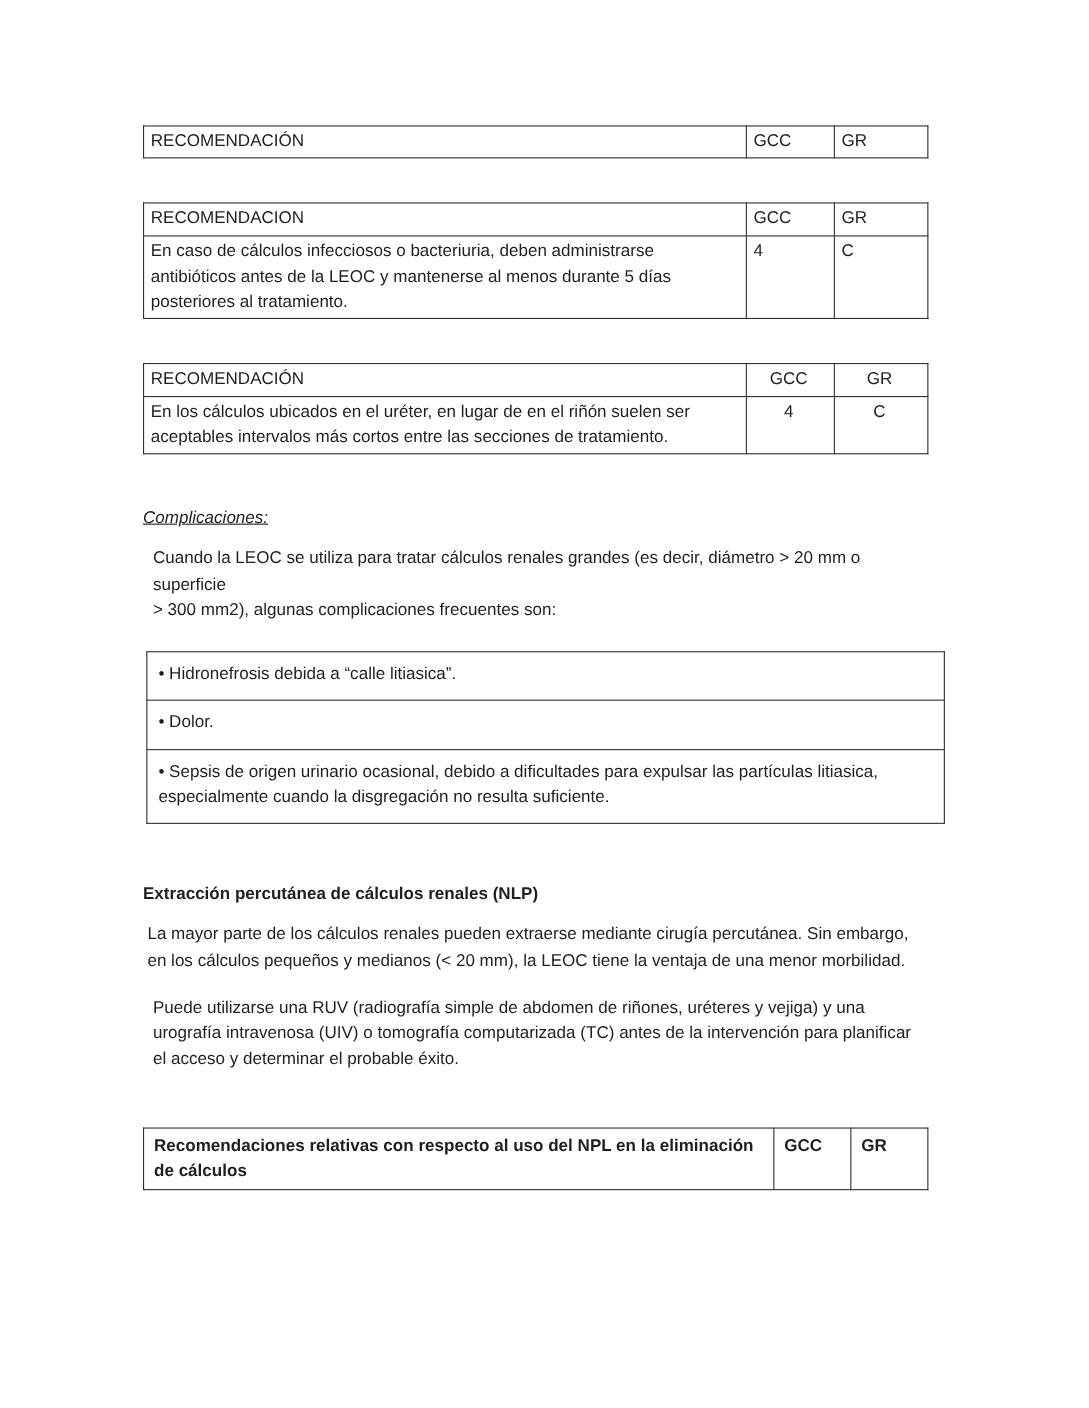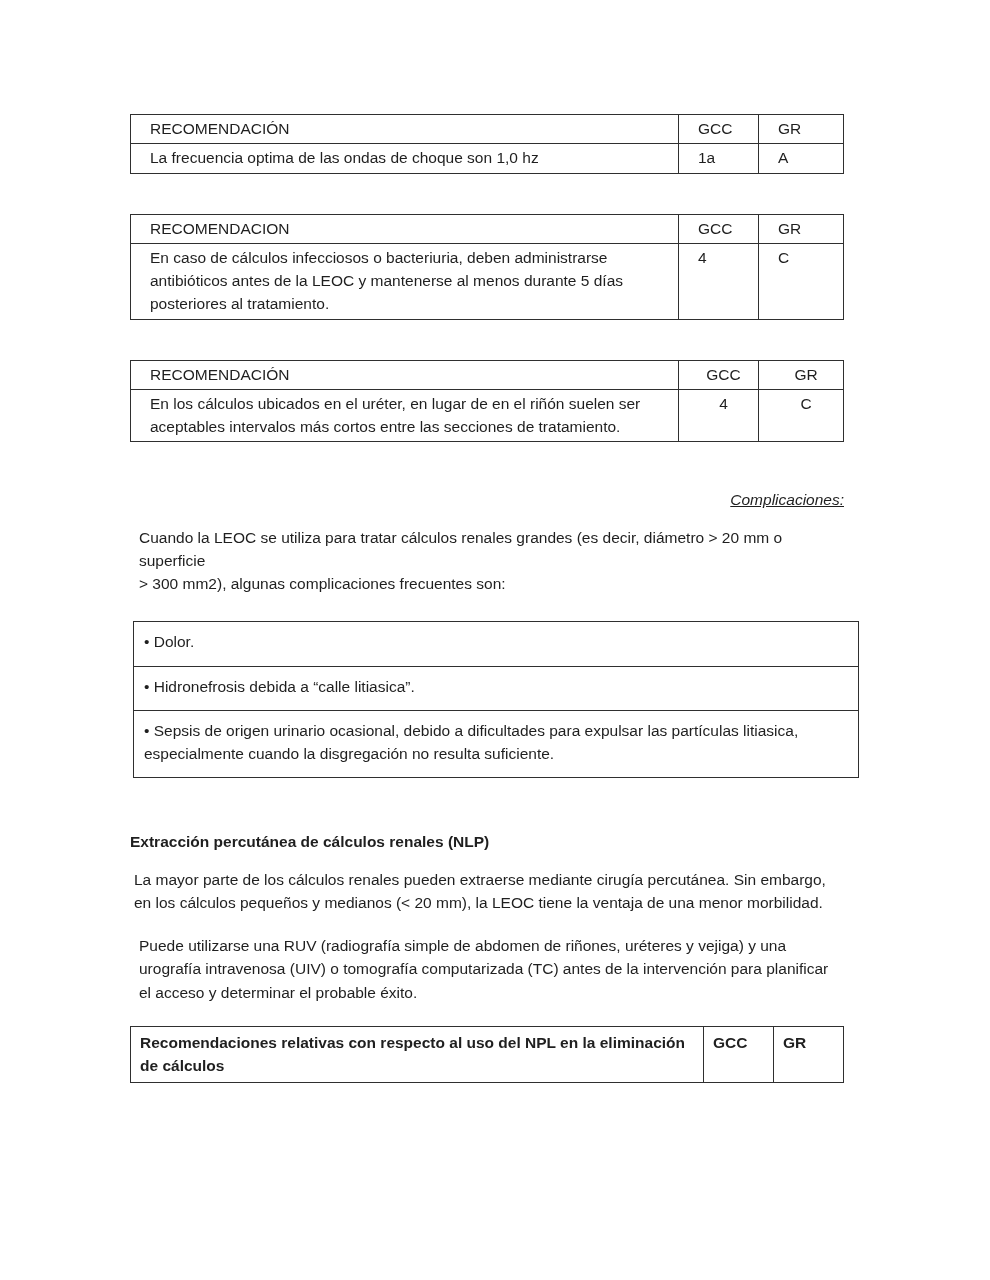--- a/index.html
+++ b/index.html
@@ -18,32 +18,32 @@
       padding-top: 114px;
       box-sizing: border-box;
     }
     table {
       border-collapse: collapse;
       width: 100%;
       table-layout: fixed;
     }
     td {
       border: 1px solid #2f2f2f;
-      padding: 2px 9px 3px 19px;
+      padding: 2px 9px 3px 6px;
       vertical-align: top;
       text-align: left;
     }
     .rec-table { margin-bottom: 0; }
     .gap-40 { margin-top: 40px; }
     .col-main { width: 548px; }
     .col-gcc  { width: 80px; }
     .col-gr   { width: 85px; }
     .center-cell { text-align: center; }
     .section-heading {
-      text-align: right;
+      text-align: left;
       font-style: italic;
       text-decoration: underline;
       margin: 46px 0 0 0;
       font-weight: normal;
       font-size: 15.5px;
     }
     .para {
       margin: 14px 0 0 0;
       padding-left: 9px;
       white-space: pre-line;
@@ -63,21 +63,21 @@
       margin: 52px 0 0 0;
     }
     .para-center {
       margin: 14px 0 0 0;
       padding: 0 4px;
     }
     .para-left {
       margin: 20px 0 0 0;
       padding-left: 9px;
     }
-    .bold-table { margin-top: 22px; padding-left: 48px; }
+    .bold-table { margin-top: 50px; padding-left: 48px; }
     .bold-table td {
       font-weight: bold;
       padding: 4px 9px 5px 9px;
     }
     .bold-table .col-main4 { width: 573px; }
     .bold-table .col-gcc4  { width: 70px; }
     .bold-table .col-gr4   { width: 70px; }
   </style>
 </head>
 <body>
@@ -88,25 +88,20 @@
     <colgroup>
         <col class="col-main">
         <col class="col-gcc">
         <col class="col-gr">
       </colgroup>
     <tbody>
         <tr>
       <td>RECOMENDACIÓN</td>
       <td>GCC</td>
       <td>GR</td>
-    </tr>
-    <tr>
-      <td>La frecuencia optima de las ondas de choque son 1,0 hz</td>
-      <td>1a</td>
-      <td>A</td>
     </tr>
   </tbody>
     </table>
 
   <table class="rec-table gap-40">
     <colgroup>
         <col class="col-main">
         <col class="col-gcc">
         <col class="col-gr">
       </colgroup>
@@ -145,24 +140,24 @@
     </table>
 
   <h2 class="section-heading">Complicaciones:</h2>
 
   <p class="para">Cuando la LEOC se utiliza para tratar cálculos renales grandes (es decir, diámetro &gt; 20 mm o superficie
 &gt; 300 mm2), algunas complicaciones frecuentes son:</p>
 
   <table class="bullet-table">
     <tbody>
         <tr>
-      <td>• Dolor.</td>
+      <td>• Hidronefrosis debida a “calle litiasica”.</td>
     </tr>
     <tr>
-      <td>• Hidronefrosis debida a “calle litiasica”.</td>
+      <td>• Dolor.</td>
     </tr>
     <tr>
       <td>• Sepsis de origen urinario ocasional, debido a dificultades para expulsar las partículas litiasica, especialmente cuando la disgregación no resulta suficiente.</td>
     </tr>
   </tbody>
     </table>
 
   <h2 class="nlp-heading">Extracción percutánea de cálculos renales (NLP)</h2>
 
   <p class="para-center">La mayor parte de los cálculos renales pueden extraerse mediante cirugía percutánea. Sin embargo, en los cálculos pequeños y medianos (&lt; 20 mm), la LEOC tiene la ventaja de una menor morbilidad.</p>

